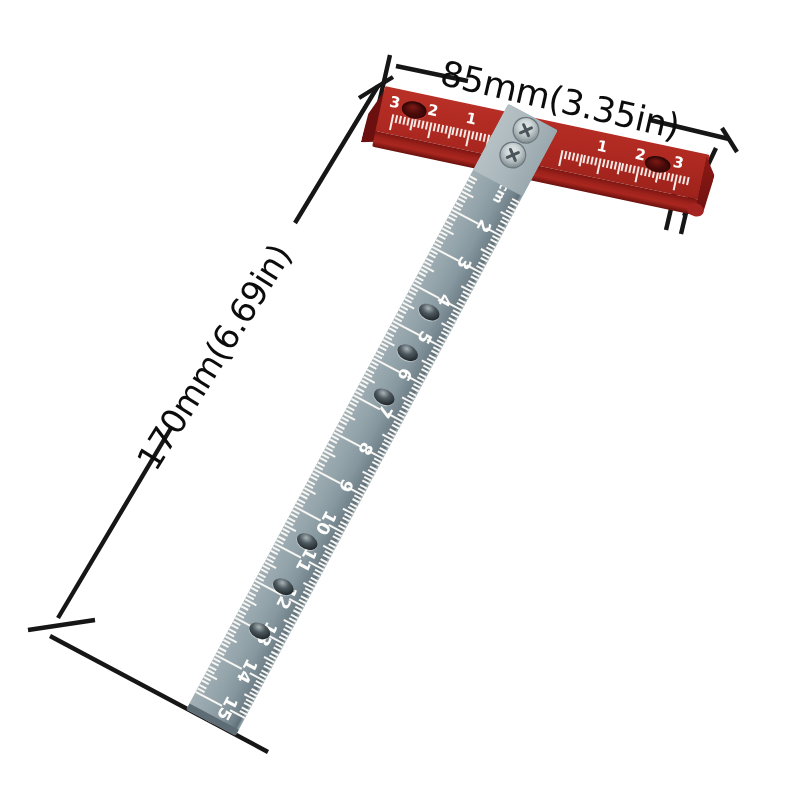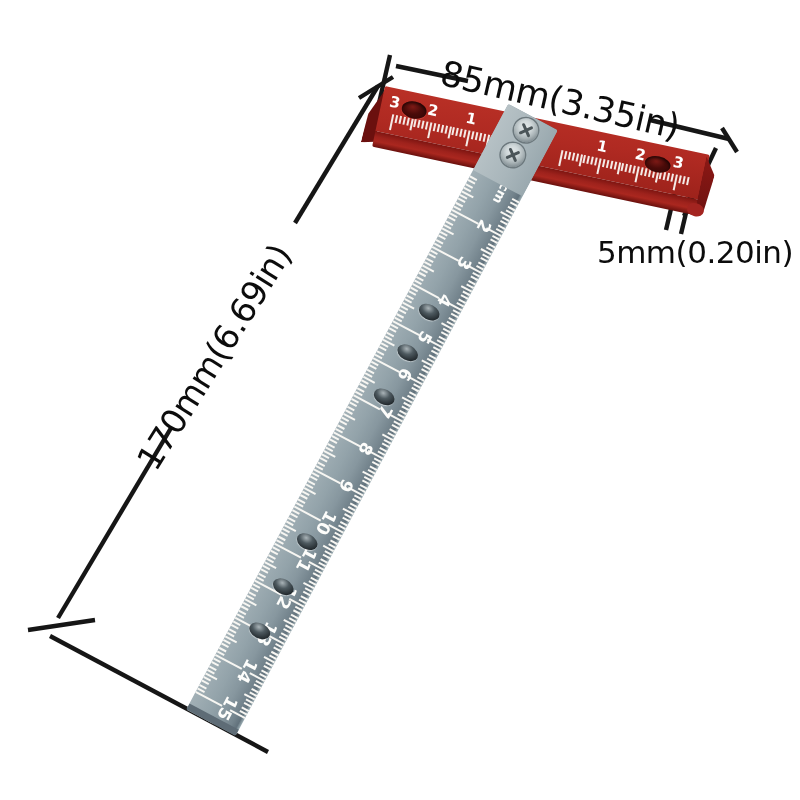--- a/index.html
+++ b/index.html
@@ -492,15 +492,14 @@
       <div class="screw s2">
           <i></i>
           <i></i>
         </div>
     </div>
     <div class="blade-end"></div>
   </div>
 
   <div class="dim-label dl-width">85mm(3.35in)</div>
   <div class="dim-label dl-length">170mm(6.69in)</div>
-  <div class="dim-label dl-thickness">5mm(0.20in)</div>
 
 </div>
 
 </body></html>

